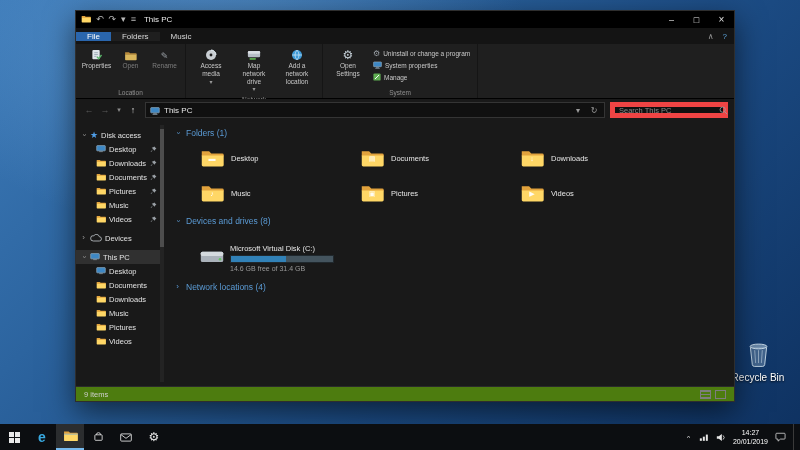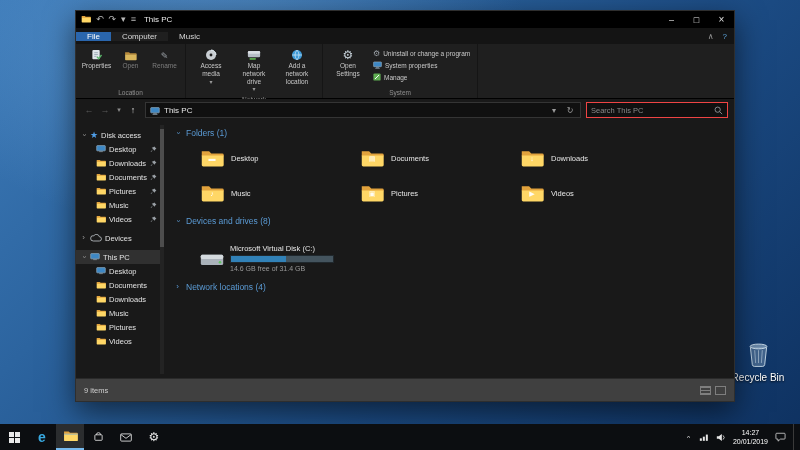--- a/index.html
+++ b/index.html
@@ -42,21 +42,21 @@
   .rename-g{font-size:9px;line-height:1;color:#9aa0a6}
   
   .addressbar{height:22px;background:#191919;display:flex;align-items:center;padding:0 6px;gap:2px;flex:0 0 auto}
   .navbtn{width:14px;text-align:center;font-size:9px;color:#d9d9d9}
   .navbtn.dis{color:#5a5a5a}
   .navbtn.small{width:10px;font-size:7px;color:#8a8a8a}
   .addressbox{flex:1;height:16px;background:#101010;border:1px solid #343434;display:flex;align-items:center;gap:4px;padding:0 4px;margin:0 3px}
   .addr-text{font-size:8px;color:#e6e6e6}
   .addr-sp{flex:1}
   .addr-btn{width:12px;text-align:center;color:#9a9a9a;font-size:8px}
-  .searchbox{width:142px;height:16px;background:#101010;border:1px solid #ef4444;display:flex;align-items:center;padding:0 4px;gap:3px}
+  .searchbox{width:118px;height:16px;background:#101010;border:5px solid #ef4444;display:flex;align-items:center;padding:0 4px;gap:3px}
   .searchbox input{flex:1;background:transparent;border:none;outline:none;font-size:7.5px;color:#cfcfcf;font-family:inherit;cursor:text}
   .searchbox input::placeholder{color:#8a8a8a}
   
   .wbody{flex:1;display:flex;background:#191919;overflow:hidden}
   .nav{width:88px;position:relative;padding-top:7px;flex:0 0 auto}
   .nrow{display:flex;align-items:center;height:14px;padding-left:4px;gap:3px;font-size:7.5px;color:#e2e2e2;white-space:nowrap}
   .nrow.sub{padding-left:20px}
   .nrow.sel{background:rgba(255,255,255,.10)}
   .nrow.gap{margin-top:5px}
   .chev{width:7px;color:#9a9a9a;font-size:8px;text-align:center;display:inline-block;line-height:1}
@@ -67,27 +67,27 @@
   .nav-sb{position:absolute;right:0;top:4px;bottom:4px;width:4px;background:#232323}
   .nav-sb .thumb{position:absolute;top:4px;width:4px;height:118px;background:#4d4d4d}
   .main{flex:1;padding:5px 8px 0 9px;overflow:hidden}
   .shead{display:flex;align-items:center;gap:5px;font-size:8.5px;color:#5b9bd5;margin:2px 0 3px 1px}
   .shead .chev{color:#5b9bd5}
   .tiles{display:grid;grid-template-columns:repeat(3,152px);gap:7px 8px;margin:6px 0 9px 27px}
   .tile{display:flex;align-items:center;gap:7px;height:28px}
   .folder-ic{position:relative;display:flex;align-items:center}
   .fglyph{position:absolute;left:0;right:0;top:6px;text-align:center;font-size:7px;color:rgba(255,255,255,.92);font-style:normal;line-height:1}
   .tile-label{font-size:7.5px;color:#e6e6e6}
-  .drive{display:flex;gap:6px;margin:18px 0 10px 27px;align-items:flex-end}
+  .drive{display:flex;gap:6px;margin:18px 0 10px 27px;align-items:center}
   .drive-info{display:flex;flex-direction:column;gap:2px}
   .drive-name{font-size:7.5px;color:#e6e6e6}
   .bar{width:104px;height:8px;background:#44545e;border:1px solid #20282d;position:relative}
   .bar-fill{position:absolute;left:0;top:0;bottom:0;background:#3181b7}
   .drive-free{font-size:7px;color:#9a9a9a}
-  .statusbar{height:23px;background:#404040;border-top:1px solid #2a2a2a;display:flex;align-items:center;padding:0 8px;font-size:7.5px;color:#cfcfcf;flex:0 0 auto}
+  .statusbar{height:15px;background:#4d7c0f;border-top:1px solid #2a2a2a;display:flex;align-items:center;padding:0 8px;font-size:7.5px;color:#cfcfcf;flex:0 0 auto}
   .view-ics{margin-left:auto;display:flex;gap:4px}
   .vic{width:11px;height:9px;border:1px solid #7e7e7e}
   .vic.list{background:repeating-linear-gradient(#7e7e7e 0 1px,transparent 1px 3px)}
   
   .taskbar{position:absolute;left:0;right:0;bottom:0;height:26px;background:#0c0e11;display:flex;align-items:stretch;z-index:40}
   .tb{width:28px;display:flex;align-items:center;justify-content:center}
   .tb.active{background:rgba(255,255,255,.13);box-shadow:inset 0 -2px 0 #76b9ed}
   .win-logo{width:11px;height:11px;display:grid;grid-template-columns:1fr 1fr;grid-template-rows:1fr 1fr;gap:1px}
   .win-logo span{background:#e9e9e9}
   .edge-e{font-size:14px;font-weight:700;color:#38a9e0;line-height:1}
@@ -133,21 +133,21 @@
       <span class="title">This PC</span>
       <div class="win-controls">
         <span class="wc">–</span>
         <span class="wc">□</span>
         <span class="wc close">×</span>
       </div>
     </div>
 
     <div class="tabrow">
       <span class="tab tab-file">File</span>
-      <span class="tab tab-active">Computer</span>
+      <span class="tab tab-active">Folders</span>
       <span class="tab">Music</span>
       <div class="ribbon-controls">
         <span>∧</span>
         <span class="help">?</span>
       </div>
     </div>
 
     <div class="ribbon">
 
       <div class="rgroup">

